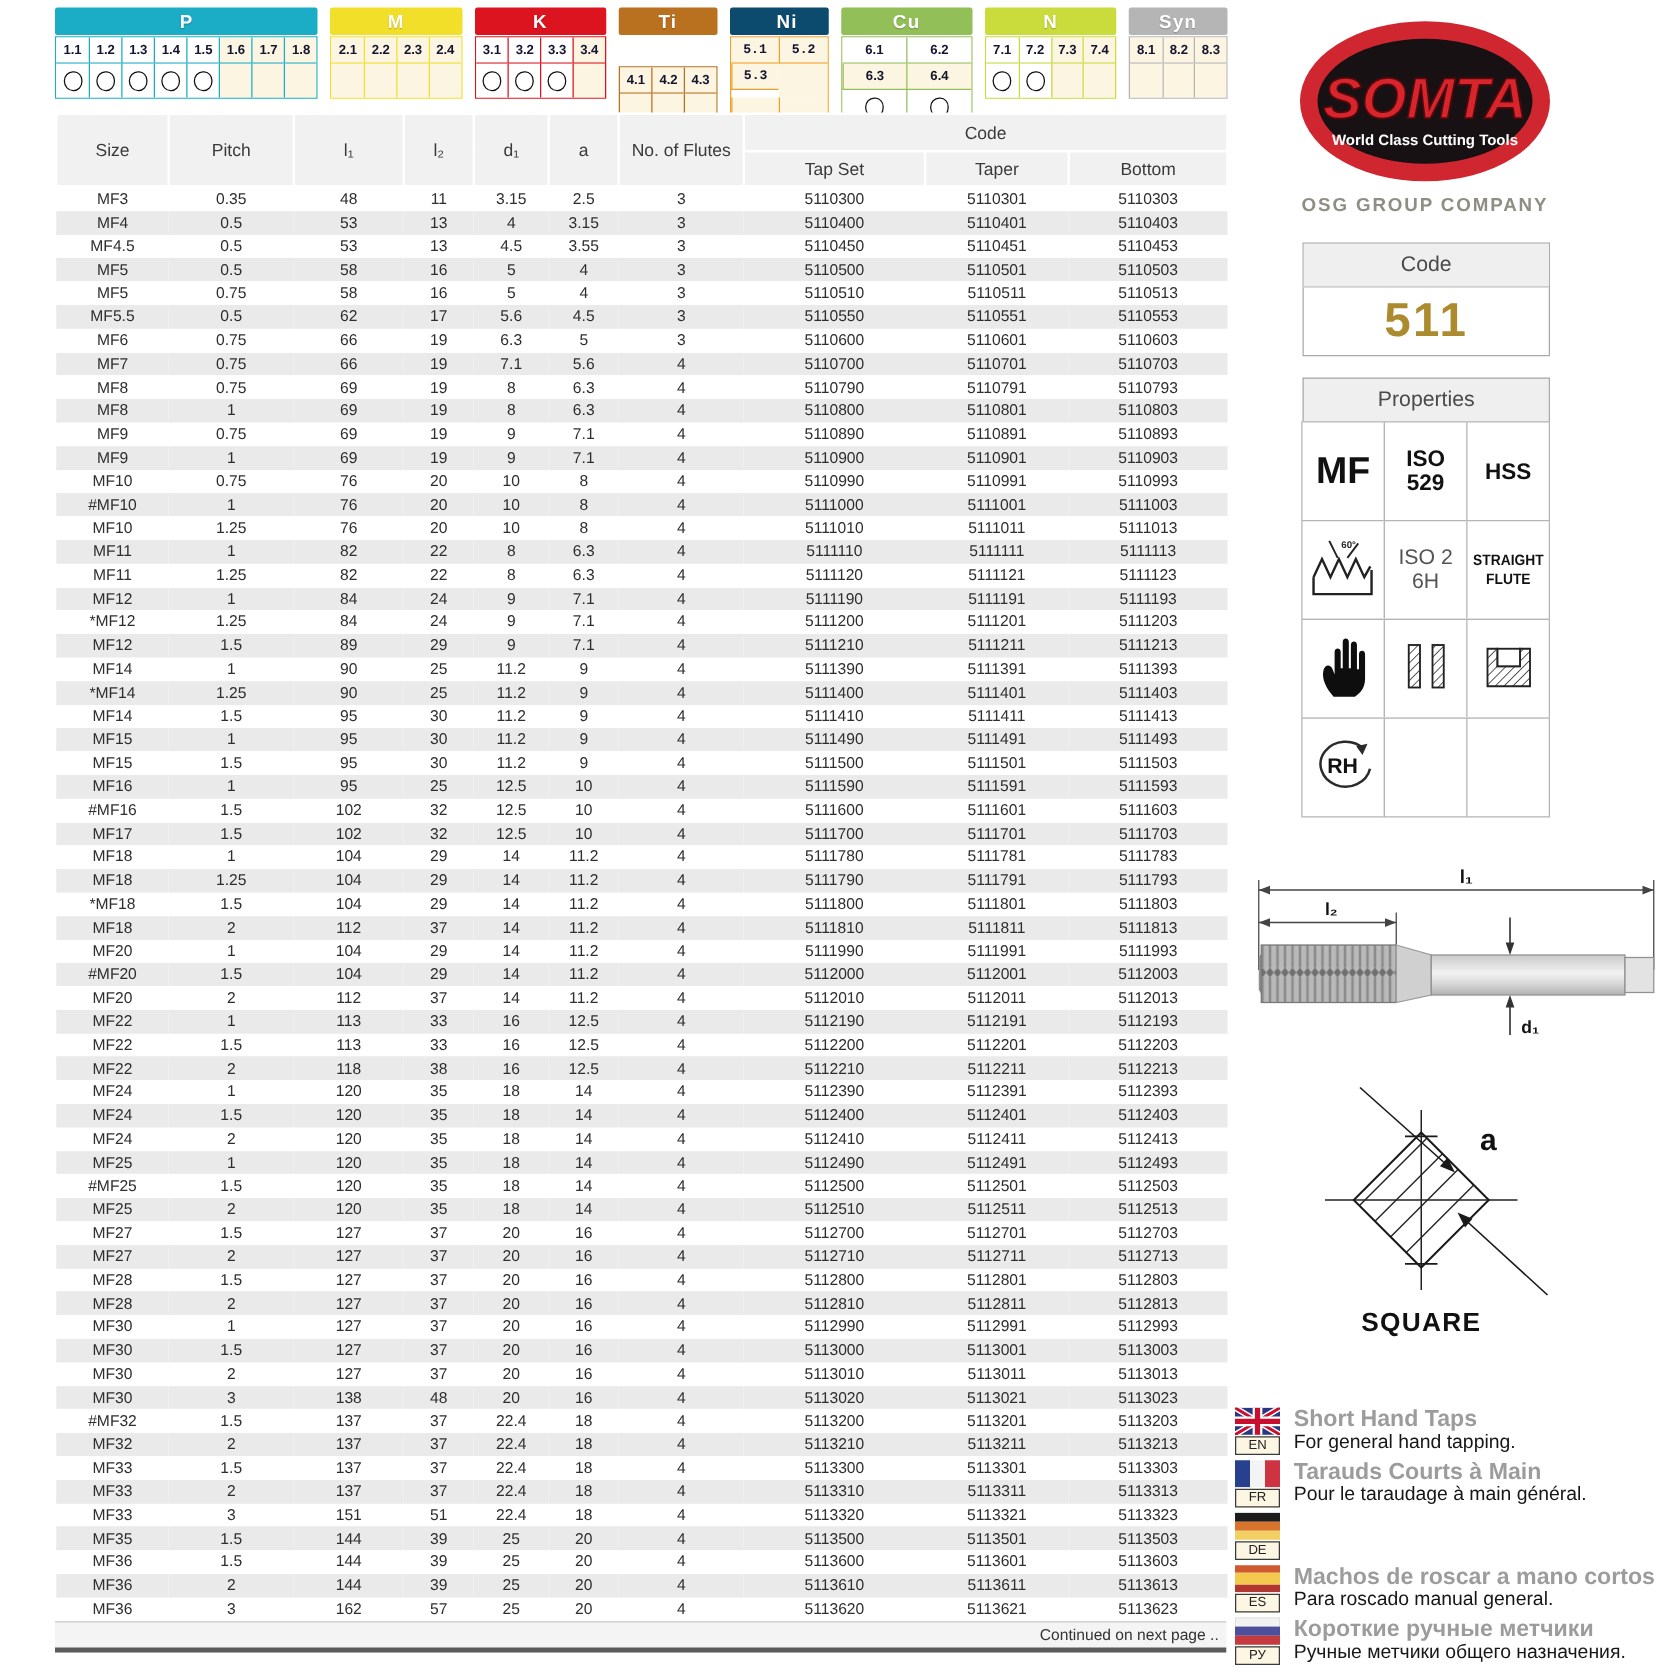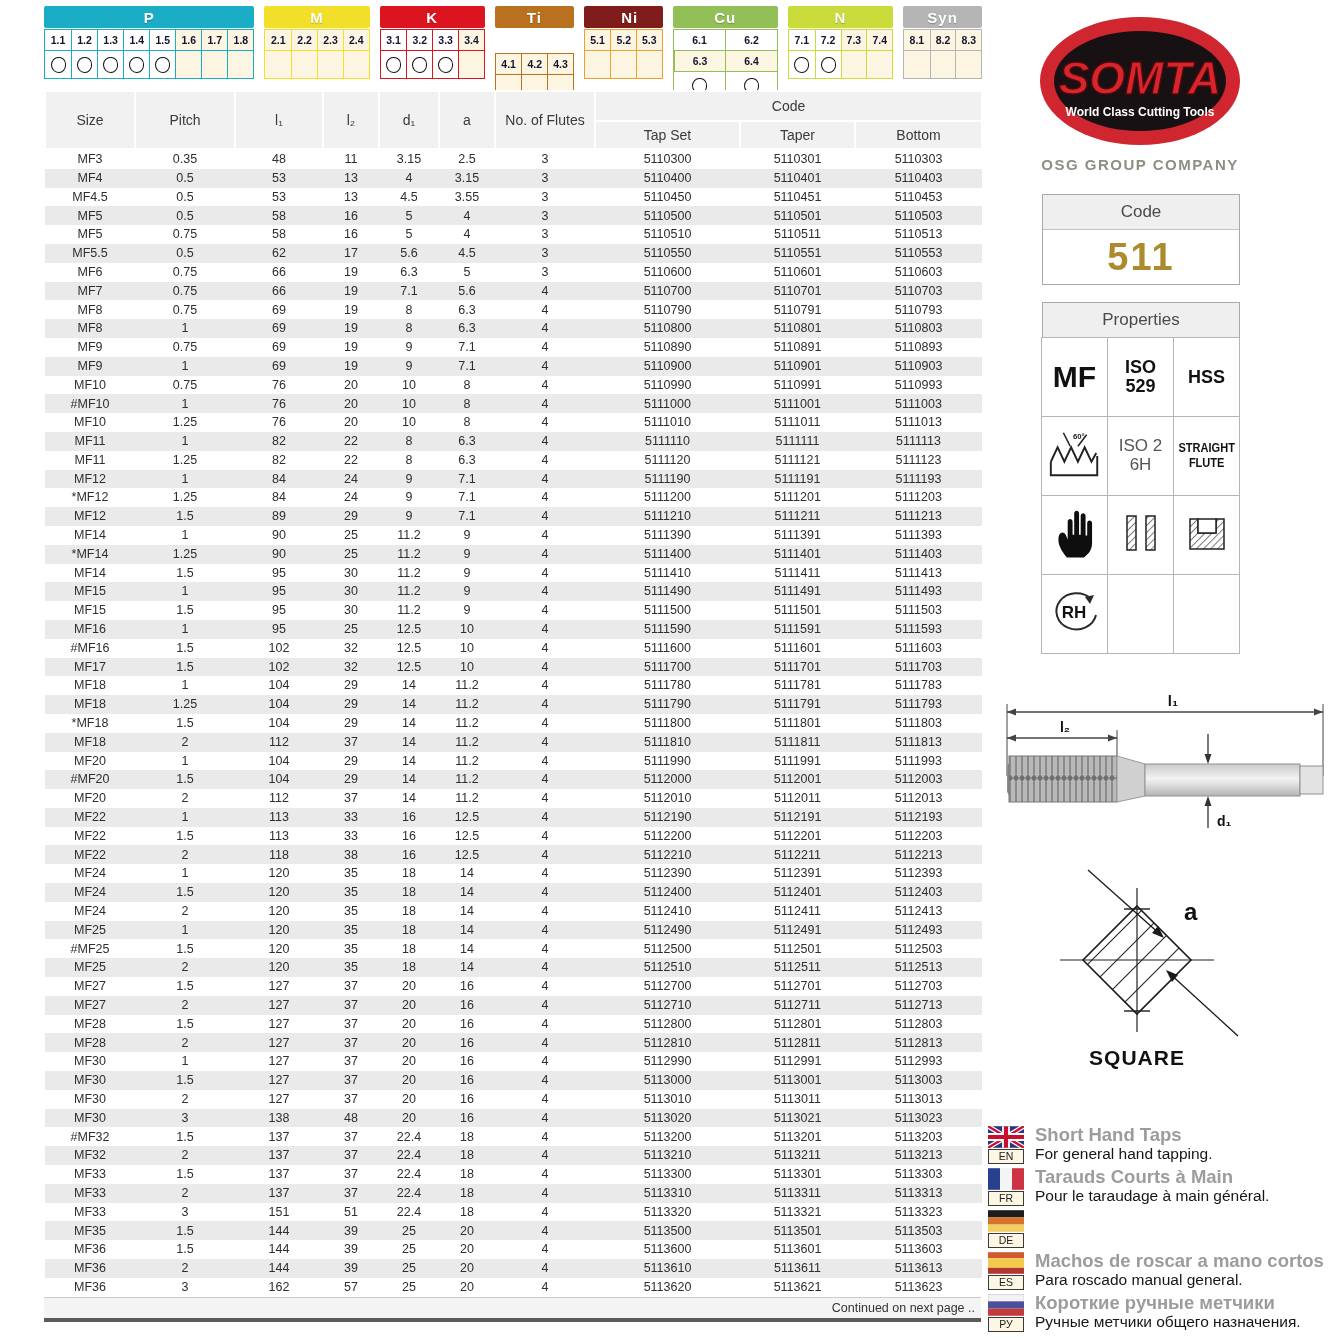--- a/index.html
+++ b/index.html
@@ -144,22 +144,22 @@
         <div class="cells" style="grid-template-columns: repeat(3, 1fr); border: 1px solid rgb(185, 112, 31);">
           <div class="mcell numcell cream" style="border-bottom: 1px solid rgb(185, 112, 31);">4.1</div>
           <div class="mcell numcell cream" style="border-left: 1px solid rgb(185, 112, 31); border-bottom: 1px solid rgb(185, 112, 31);">4.2</div>
           <div class="mcell numcell cream" style="border-left: 1px solid rgb(185, 112, 31); border-bottom: 1px solid rgb(185, 112, 31);">4.3</div>
           <div class="mcell circell cream"></div>
           <div class="mcell circell cream" style="border-left: 1px solid rgb(185, 112, 31);"></div>
           <div class="mcell circell cream" style="border-left: 1px solid rgb(185, 112, 31);"></div>
         </div>
       </div>
       <div class="group" style="flex-grow: 3; flex-basis: 0px;">
-        <div class="band" style="background: #7f1d1d; padding-left: 13px;">Ni</div>
-        <div class="cells" style="grid-template-columns: repeat(3, 1fr); border: 1px solid rgb(239, 160, 40);">
+        <div class="band" style="background: #0c4a6e; padding-left: 13px;">Ni</div>
+        <div class="cells" style="grid-template-columns: repeat(2, 1fr); border: 1px solid rgb(239, 160, 40); font-family: Liberation Mono, monospace;">
           <div class="mcell numcell cream" style="border-bottom: 1px solid rgb(239, 160, 40);">5.1</div>
           <div class="mcell numcell cream" style="border-left: 1px solid rgb(239, 160, 40); border-bottom: 1px solid rgb(239, 160, 40); text-align: right;">5.2</div>
           <div class="mcell numcell cream" style="border-left: 1px solid rgb(239, 160, 40); border-bottom: 1px solid rgb(239, 160, 40);">5.3</div>
           <div class="mcell circell cream"></div>
           <div class="mcell circell cream" style="border-left: 1px solid rgb(239, 160, 40);"></div>
           <div class="mcell circell cream" style="border-left: 1px solid rgb(239, 160, 40);"></div>
         </div>
       </div>
       <div class="group" style="flex-grow: 4; flex-basis: 0px;">
         <div class="band" style="background: rgb(147, 191, 88);">Cu</div>

